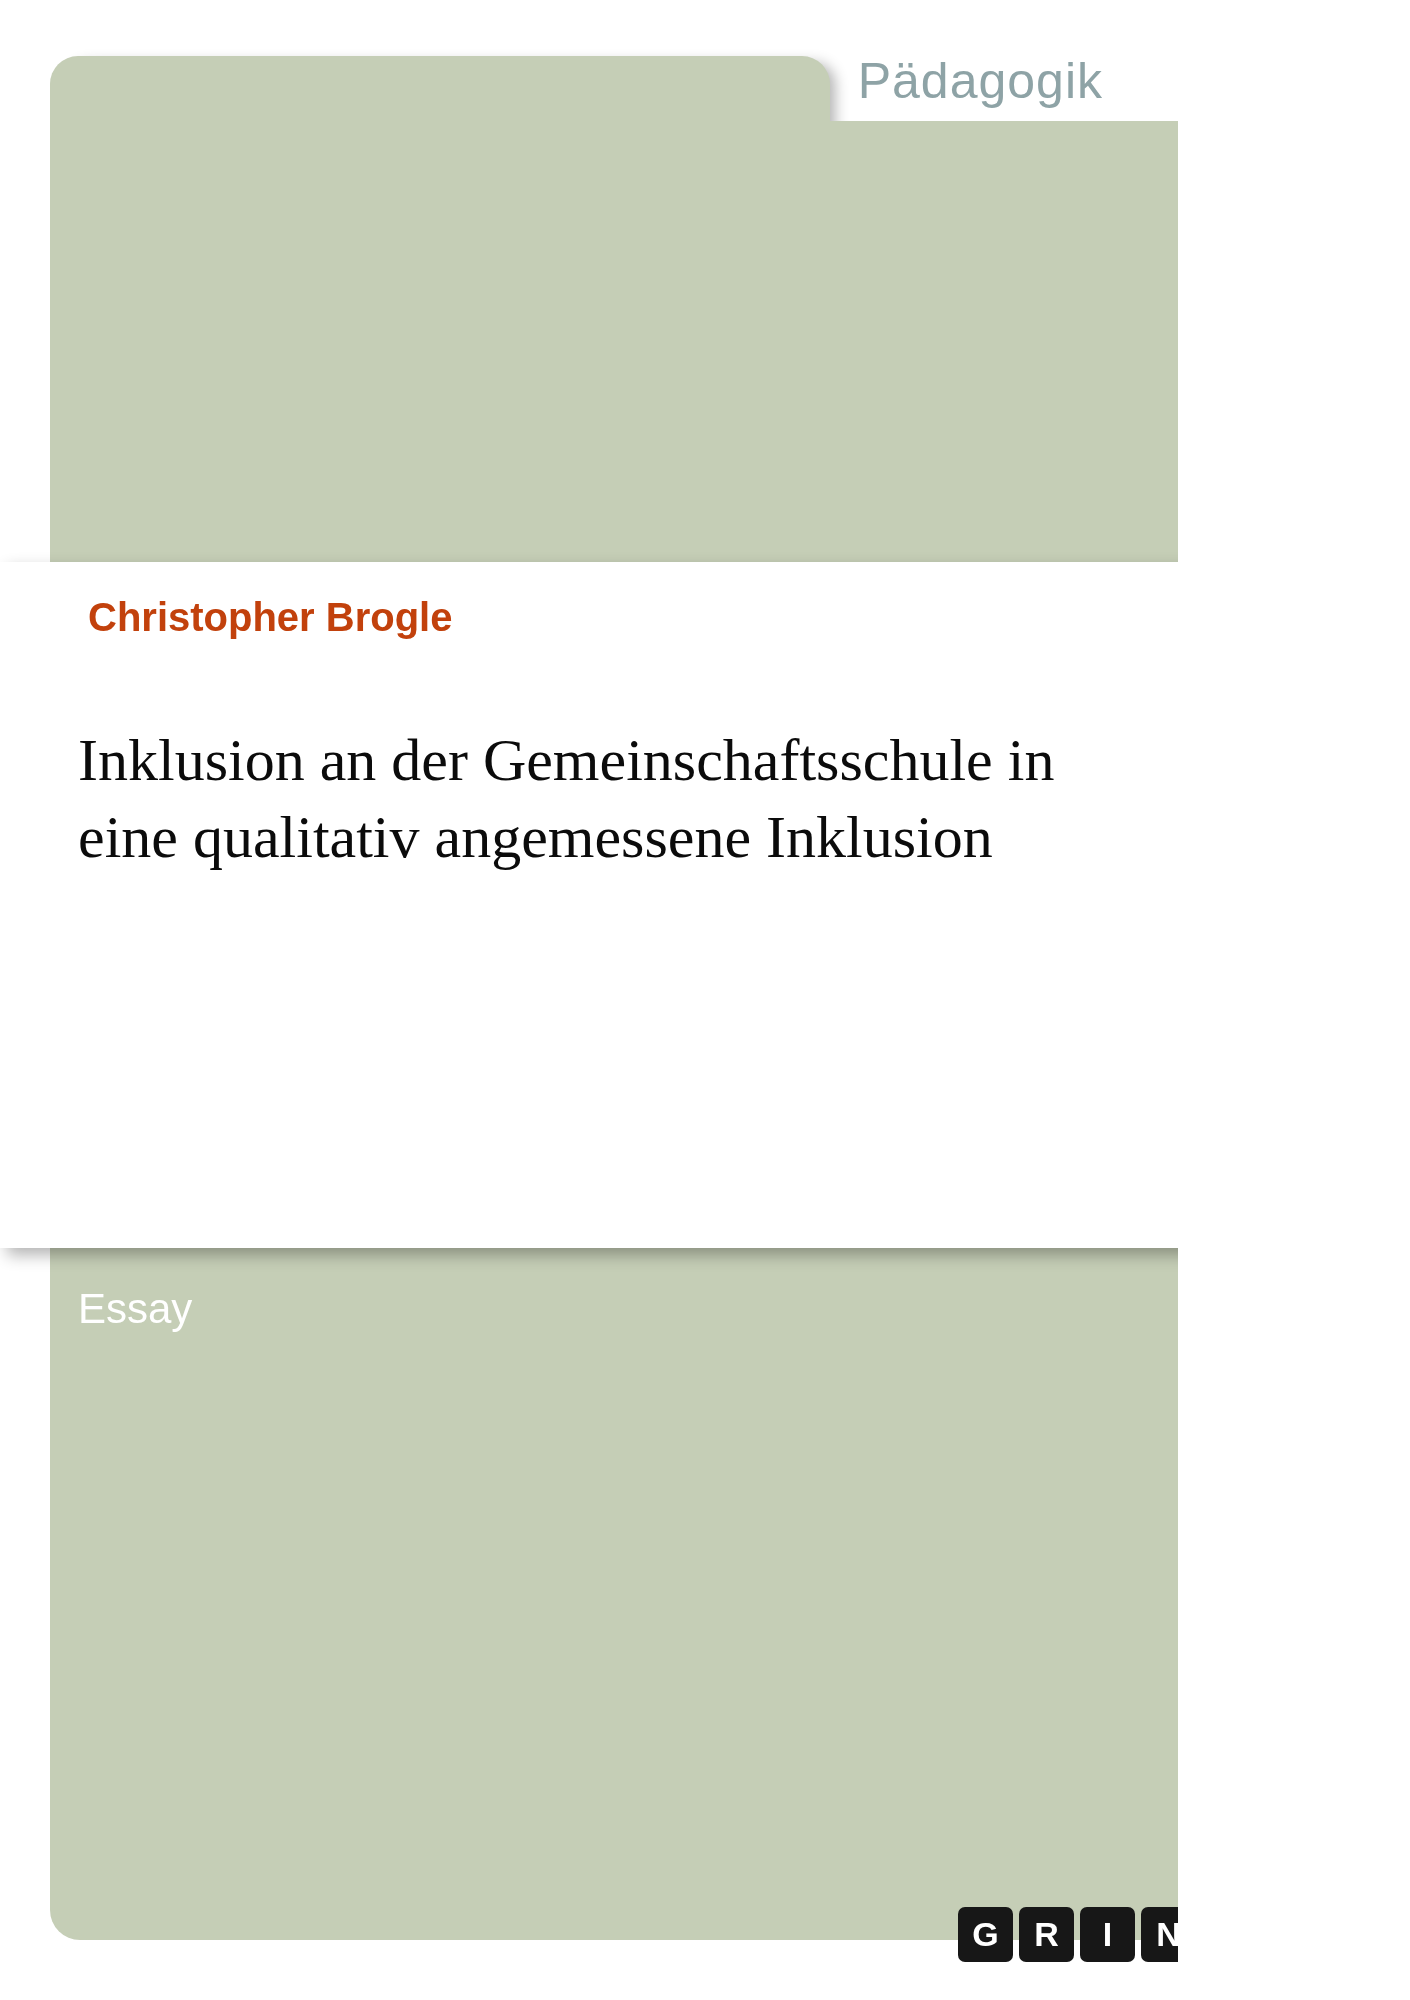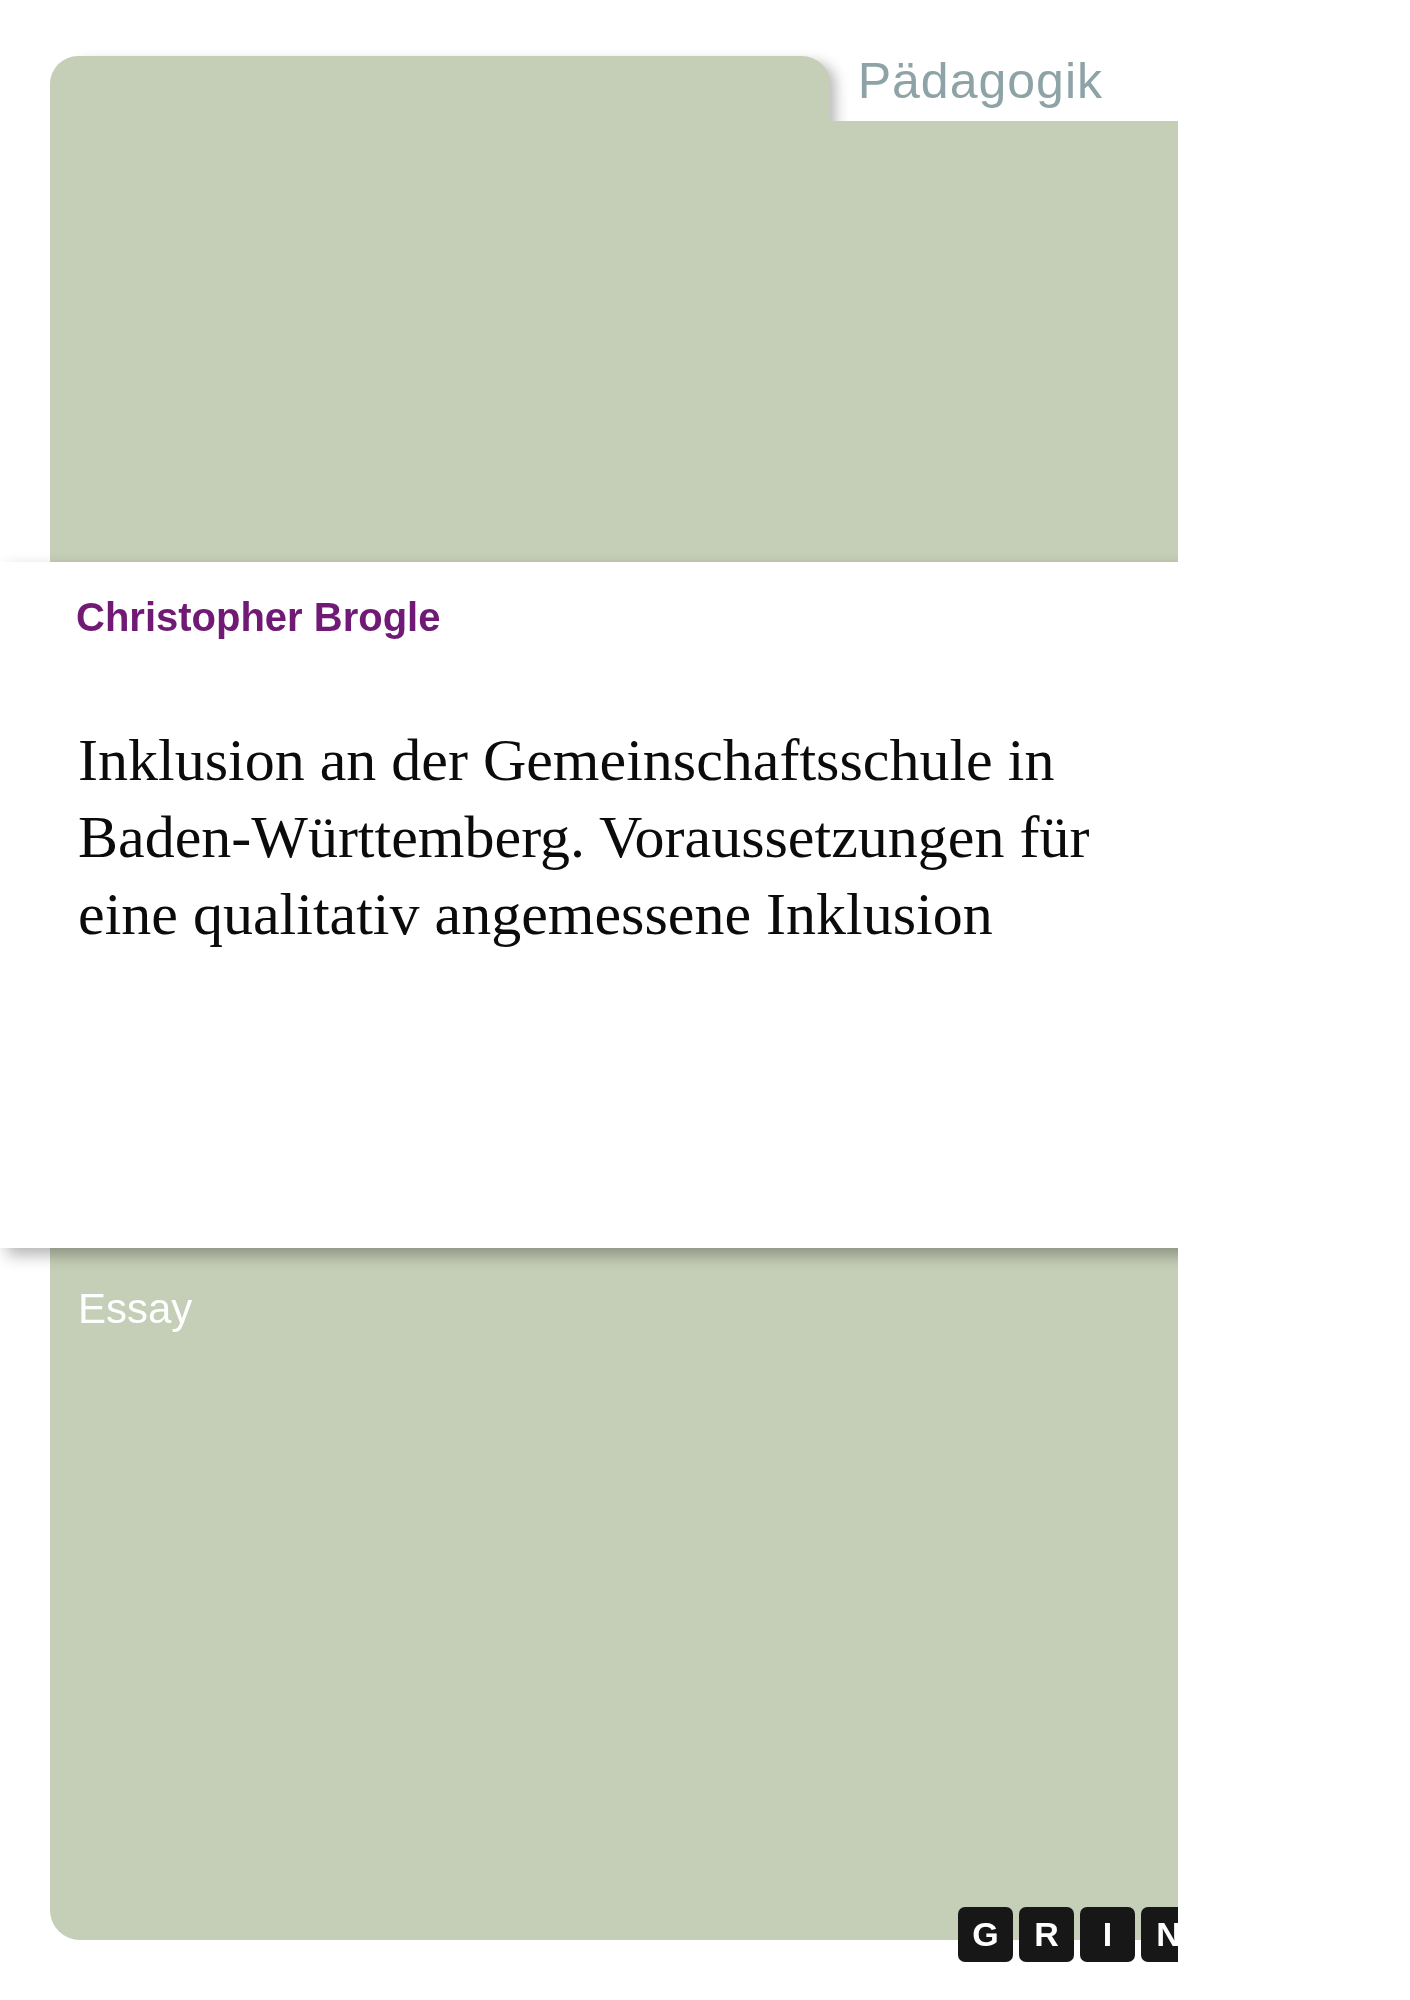--- a/index.html
+++ b/index.html
@@ -40,24 +40,24 @@
   .card{
     position:absolute;
     left:0;top:562px;
     width:1245px;height:686px;
     background:#ffffff;
     border-radius:0 30px 30px 0;
     box-shadow:7px 7px 16px rgba(0,0,0,0.30);
   }
   .author{
     position:absolute;
-    left:76px;top:592px;
+    left:88px;top:592px;
     font-size:40px;line-height:50px;
     font-weight:bold;
-    color:#701a75;
+    color:#c2410c;
     text-align:center;
   }
   .title{
     position:absolute;
     left:78px;top:722px;
     width:1160px;
     font-family:"Liberation Serif", serif;
     font-size:60px;line-height:77px;
     font-weight:normal;
     color:#0b0b0b;
@@ -98,21 +98,20 @@
   <div class="green-body"></div>
 
   <div class="category">Pädagogik</div>
 
   <div class="card"></div>
 
   <div class="author">Christopher Brogle</div>
 
   <div class="title">
     <div class="tline">Inklusion an der Gemeinschaftsschule in</div>
-    <div class="tline">Baden-Württemberg. Voraussetzungen für</div>
     <div class="tline">eine qualitativ angemessene Inklusion</div>
   </div>
 
   <div class="essay">Essay</div>
 
   <div class="logo">
     <div class="tile">G</div>
     <div class="tile">R</div>
     <div class="tile">I</div>
     <div class="tile">N</div>

